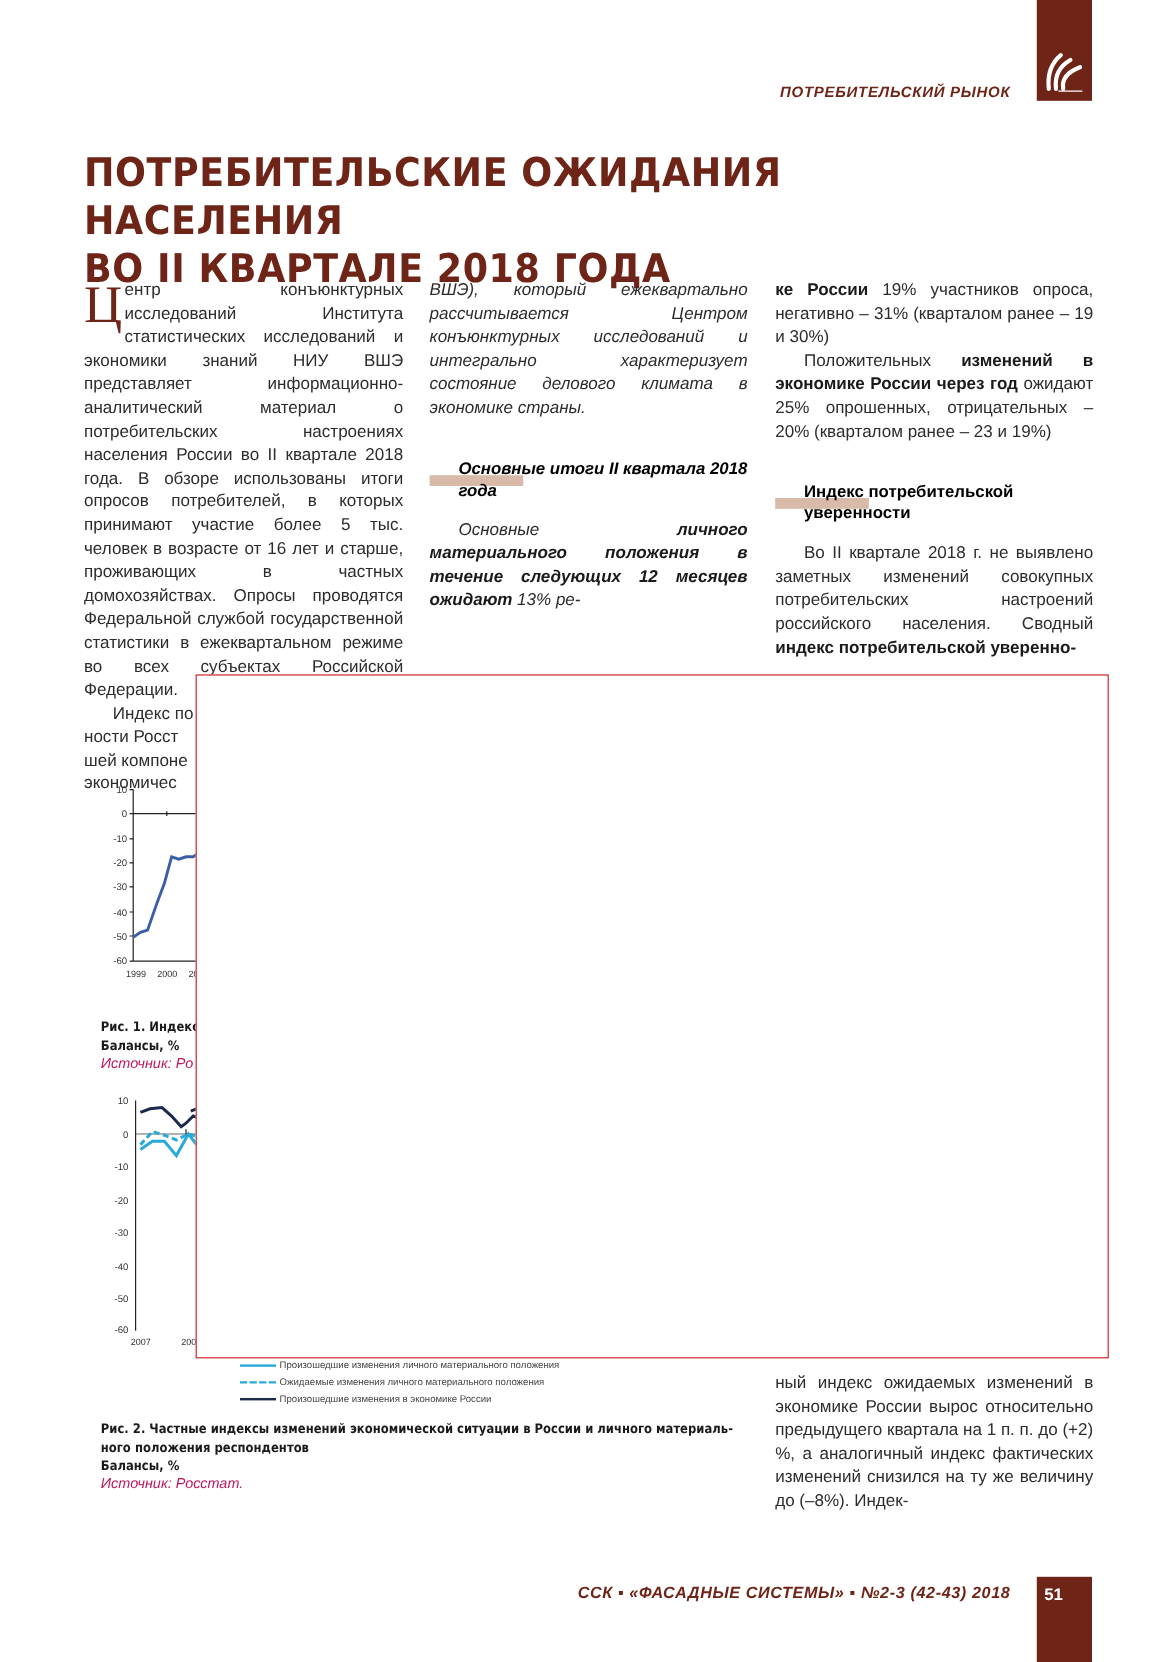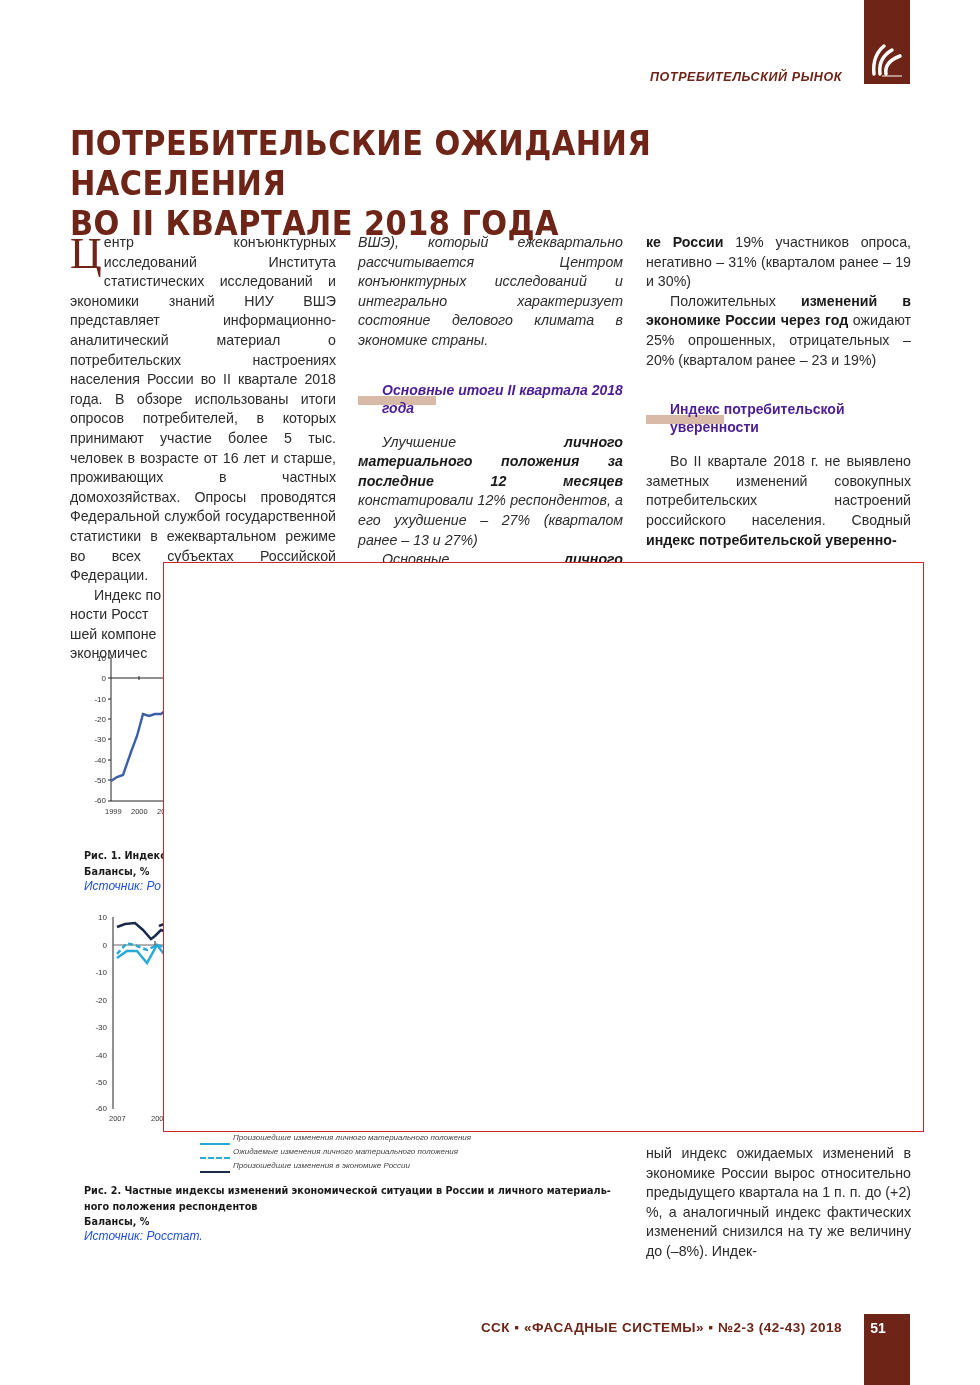--- a/index.html
+++ b/index.html
@@ -8,33 +8,33 @@
   .topblock { left: 864px; top: 0; width: 46px; height: 84px; background: #6e2416; }
   .section-label { left: 560px; top: 70px; width: 282px; text-align: right; font-weight: bold; font-size: 12.5px; letter-spacing: 0.6px; color: #6e2416; font-style: italic; }
   .title { left: 70px; top: 124px; width: 860px; font-family: "DejaVu Sans", sans-serif; font-weight: bold; font-size: 33px; line-height: 40px; color: #6e2416; letter-spacing: 0.5px; transform: scaleX(0.92); transform-origin: left top; }
   .col { font-size: 14.2px; line-height: 19.6px; color: #2c2c2c; text-align: justify; }
   .col p { margin: 0; }
   .indent { text-indent: 24px; }
   .col1 { left: 70px; top: 233px; width: 266px; }
   .col2 { left: 358px; top: 233px; width: 265px; font-style: italic; }
   .col3 { left: 646px; top: 233px; width: 265px; }
   .dropcap { float: left; font-size: 44px; line-height: 38px; color: #6e2416; font-family: "Liberation Serif", serif; margin: 2px 2px 0 0; }
-  .subhead { position: relative; font-weight: bold; font-size: 14px; line-height: 18px; color: #4c1d95; padding-left: 24px; margin: 30px 0 16px 0; text-align: left; }
+  .subhead { position: relative; font-weight: bold; font-size: 14px; line-height: 18px; color: #000000; padding-left: 24px; margin: 30px 0 16px 0; text-align: left; }
   .subhead .bar { position: absolute; left: 0; top: 15px; width: 78px; height: 9px; background: #d9b9a8; }
   .subhead span.t { position: relative; }
   b { font-weight: bold; color: #1a1a1a; }
   .chart-area { font-family: "Liberation Sans", sans-serif; font-size: 8px; color: #333; margin-left: 17px; }
   .caption { font-family: "DejaVu Sans", sans-serif; font-size: 11px; line-height: 15.5px; font-weight: bold; color: #1a1a1a; transform: scaleX(0.88); transform-origin: left top; }
-  .source { font-style: italic; font-size: 12px; color: #1d4ed8; }
+  .source { font-style: italic; font-size: 12px; color: #be185d; }
   .overlay { left: 163px; top: 562px; width: 761px; height: 570px; background: #ffffff; border: 1.5px solid #d0242b; box-sizing: border-box; }
-  .footer { left: 420px; top: 1320px; width: 422px; text-align: right; font-weight: bold; font-size: 13.5px; letter-spacing: 0.5px; color: #6e2416; }
+  .footer { left: 420px; top: 1320px; width: 422px; text-align: right; font-weight: bold; font-size: 13.5px; letter-spacing: 0.5px; color: #6e2416; font-style: italic; }
   .pageblock { left: 864px; top: 1314px; width: 46px; height: 71px; background: #6e2416; }
   .pagenum { left: 848px; top: 1320px; width: 60px; text-align: center; color: #fff; font-weight: bold; font-size: 14px; }
   .legend { font-size: 8px; color: #444; line-height: 14px; }
-  .legend .row { display: flex; align-items: flex-end; font-style: italic; }
+  .legend .row { display: flex; align-items: center; }
   .legend .sw { width: 30px; height: 0; margin-right: 3px; }
 </style>
 </head>
 <body>
 
 <div class="abs topblock">
   <svg width="46" height="84" viewBox="0 0 46 84">
     <g fill="none" stroke="#ffffff" stroke-width="3.5" stroke-linecap="round">
       <path d="M10 74 Q8 56 20 46"></path>
       <path d="M16 74 Q14 58 28 50"></path>
@@ -54,21 +54,20 @@
   <p><span class="dropcap">Ц</span><span>ентр конъюнктурных исследований Института статистических исследований и экономики знаний НИУ ВШЭ представляет информационно-аналитический материал о потребительских настроениях населения России во II квартале 2018 года. В обзоре использованы итоги опросов потребителей, в которых принимают участие более 5 тыс. человек в возрасте от 16 лет и старше, проживающих в частных домохозяйствах. Опросы проводятся Федеральной службой государственной статистики в ежеквартальном режиме во всех субъектах Российской Федерации.</span></p>
   <p class="indent"><span>Индекс по</span></p>
   <p><span>ности Росст</span></p>
   <p><span>шей компоне</span></p>
   <p><span>экономичес</span></p>
 </div>
 
 <div class="abs col col2">
   <p>ВШЭ), который ежеквартально рассчитывается Центром конъюнктурных исследований и интегрально характеризует состояние делового климата в экономике страны.</p>
   <div class="subhead"><div class="bar"></div><span class="t">Основные итоги II квартала 2018 года</span></div>
-  <p class="indent"><span>Улучшение </span><b>личного материального положения за последние 12 месяцев</b><span> констатировали 12% респондентов, а его ухудшение – 27% (кварталом ранее – 13 и 27%)</span></p>
   <p class="indent"><span>Основные </span><b>личного материального положения в течение следующих 12 месяцев ожидают</b><span> 13% ре-</span></p>
 </div>
 
 <div class="abs col col3">
   <p><b>ке России</b><span> 19% участников опроса, негативно – 31% (кварталом ранее – 19 и 30%)</span></p>
   <p class="indent"><span>Положительных </span><b>изменений в экономике России через год</b><span> ожидают 25% опрошенных, отрицательных – 20% (кварталом ранее – 23 и 19%)</span></p>
   <div class="subhead"><div class="bar"></div><span class="t">Индекс потребительской уверенности</span></div>
   <p class="indent"><span>Во II квартале 2018 г. не выявлено заметных изменений совокупных потребительских настроений российского населения. Сводный </span><b>индекс потребительской уверенно-</b></p>
 </div>
 

